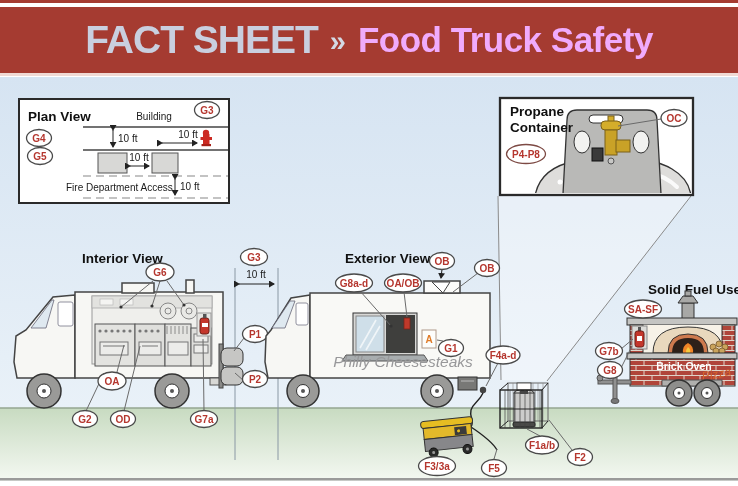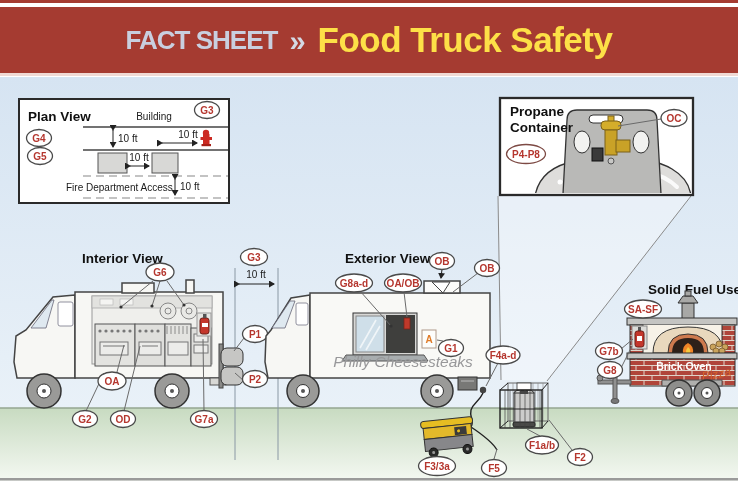--- a/index.html
+++ b/index.html
@@ -2,23 +2,23 @@
 <html><head>
 <meta charset="utf-8">
 <style>
   html,body{margin:0;padding:0;background:#fff;}
   .page{position:relative;width:738px;height:486px;background:#fff;overflow:hidden;
         font-family:"Liberation Sans",sans-serif;}
   .topline{position:absolute;top:0;left:0;right:0;height:3px;background:#a53b31;}
   .banner{position:absolute;top:7px;left:0;right:0;height:66px;background:#a53b31;
           display:flex;align-items:center;justify-content:center;gap:12px;
           border-bottom:3px solid #efd9d4;}
-  .eyebrow{color:#c9cfdf;font-size:26px;font-weight:bold;letter-spacing:-1px;}
+  .eyebrow{color:#c9cfdf;font-size:39px;font-weight:bold;letter-spacing:-1px;}
   .sep{color:#d4d9e4;font-size:29px;font-weight:bold;padding-top:2px;}
-  .btitle{color:#fde047;font-size:35px;font-weight:bold;letter-spacing:-0.5px;}
+  .btitle{color:#f0abfc;font-size:35px;font-weight:bold;letter-spacing:-0.5px;}
   svg.scene{position:absolute;left:0;top:77px;}
   svg text{font-family:"Liberation Sans",sans-serif;}
   .tagtxt{fill:#b5362e;font-weight:bold;font-size:10px;text-anchor:middle;}
   .tagell{fill:#ffffff;stroke:#4a4a4a;stroke-width:1.3;}
   .sectitle{font-size:13.5px;font-weight:bold;fill:#101010;}
   .lbl{font-size:10px;fill:#1a1a1a;}
   .leader{stroke:#6a6a6a;stroke-width:1;fill:none;}
   .dim{stroke:#222;stroke-width:1;fill:none;}
   .truckline{stroke:#444;stroke-width:1.5;}
 </style>

